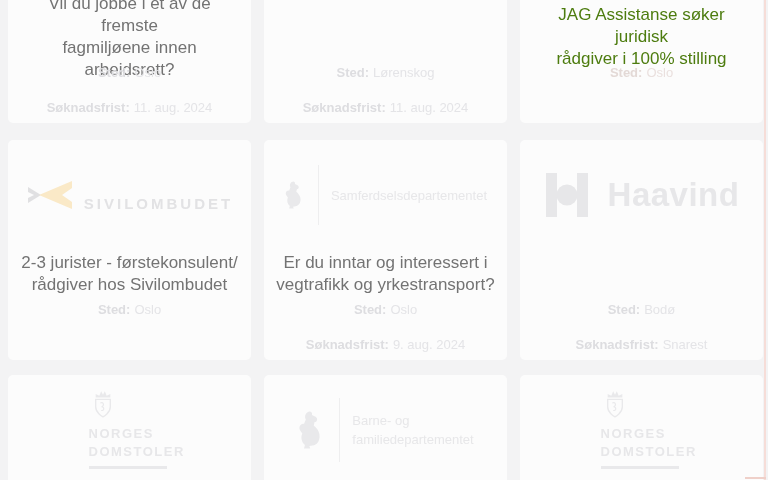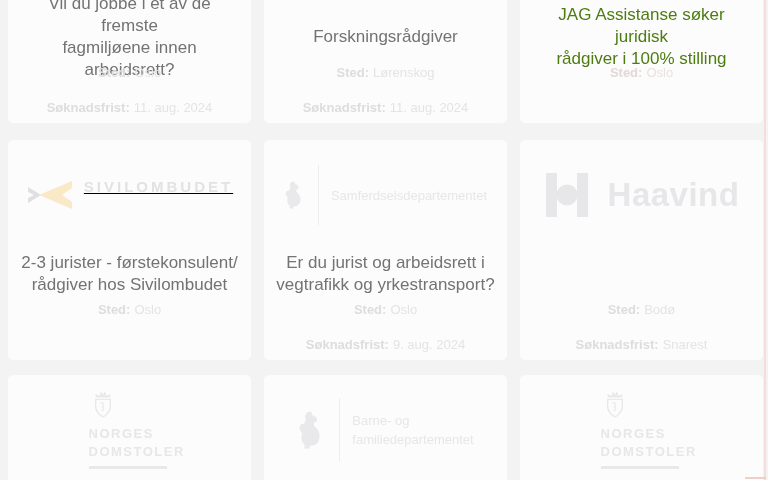--- a/index.html
+++ b/index.html
@@ -32,21 +32,21 @@
   .meta-sted{top:162px;}
   .meta-frist{top:197px;text-align:center;}
   .meta .lbl{font-weight:700;color:#dddde0;}
   .meta .val{margin-left:4px;}
   
   .card.tinted .title{color:#4d7c0f;}
   .card.tinted .meta{color:#eae0de;}
   .card.tinted .meta .lbl{color:#e3d9d6;}
 
   
-  .sivil-logo{display:flex;align-items:flex-start;text-decoration:underline;}
+  .sivil-logo{display:flex;align-items:flex-end;}
   .sivil-text{font-size:15px;font-weight:700;letter-spacing:3px;color:#e2e2e4;margin-left:12px;}
   .sivil-gray{fill:#e0e0e2;}
   .sivil-orange{fill:#fae9c7;}
 
   
   .dept-logo{display:flex;align-items:center;}
   .lion{fill:#e9e9eb;}
   .dept-divider{width:1px;background:#eeeeef;margin:0 12px;}
   .dept-divider.small{height:60px;}
   .dept-divider.large{height:64px;}
@@ -75,21 +75,20 @@
   <div class="row row1">
 
     <div class="card">
       <div class="title">Vil du jobbe i et av de fremste
 fagmiljøene innen arbeidsrett?</div>
       <div class="meta meta-sted"><span class="lbl">Sted:</span><span class="val">Oslo</span></div>
       <div class="meta meta-frist"><span class="lbl">Søknadsfrist:</span><span class="val">11. aug. 2024</span></div>
     </div>
 
     <div class="card">
-      <div class="title">Forskningsrådgiver</div>
       <div class="meta meta-sted"><span class="lbl">Sted:</span><span class="val">Lørenskog</span></div>
       <div class="meta meta-frist"><span class="lbl">Søknadsfrist:</span><span class="val">11. aug. 2024</span></div>
     </div>
 
     <div class="card tinted">
 
       <div class="title">JAG Assistanse søker juridisk
 rådgiver i 100% stilling</div>
       <div class="meta meta-sted"><span class="lbl">Sted:</span><span class="val">Oslo</span></div>
     </div>
@@ -115,21 +114,21 @@
     <div class="card">
       <div class="logo-box">
         <div class="dept-logo">
           <svg class="lion" width="22" height="30" viewBox="0 0 34 44">
             <path d="M12,2 C14,0 18,1 17,5 L21,7 C24,9 23,13 20,13 L19,17 C24,21 27,27 25,33 C24,38 19,40 14,40 L15,43 L8,43 L9,39 C5,36 4,30 6,26 L4,23 C1,19 4,14 8,15 L10,10 C8,7 10,3 12,2 Z"></path>
           </svg>
           <div class="dept-divider small"></div>
           <div class="dept-name">Samferdselsdepartementet</div>
         </div>
       </div>
-      <div class="title">Er du jurist og arbeidsrett i
+      <div class="title">Er du inntar og interessert i
 vegtrafikk og yrkestransport?</div>
       <div class="meta meta-sted"><span class="lbl">Sted:</span><span class="val">Oslo</span></div>
       <div class="meta meta-frist"><span class="lbl">Søknadsfrist:</span><span class="val">9. aug. 2024</span></div>
     </div>
 
     <div class="card">
       <div class="logo-box">
         <div class="haavind-logo">
           <svg width="46" height="50" viewBox="0 0 46 50">
             <rect class="haavind-mark" x="2" y="3" width="11" height="44"></rect>

